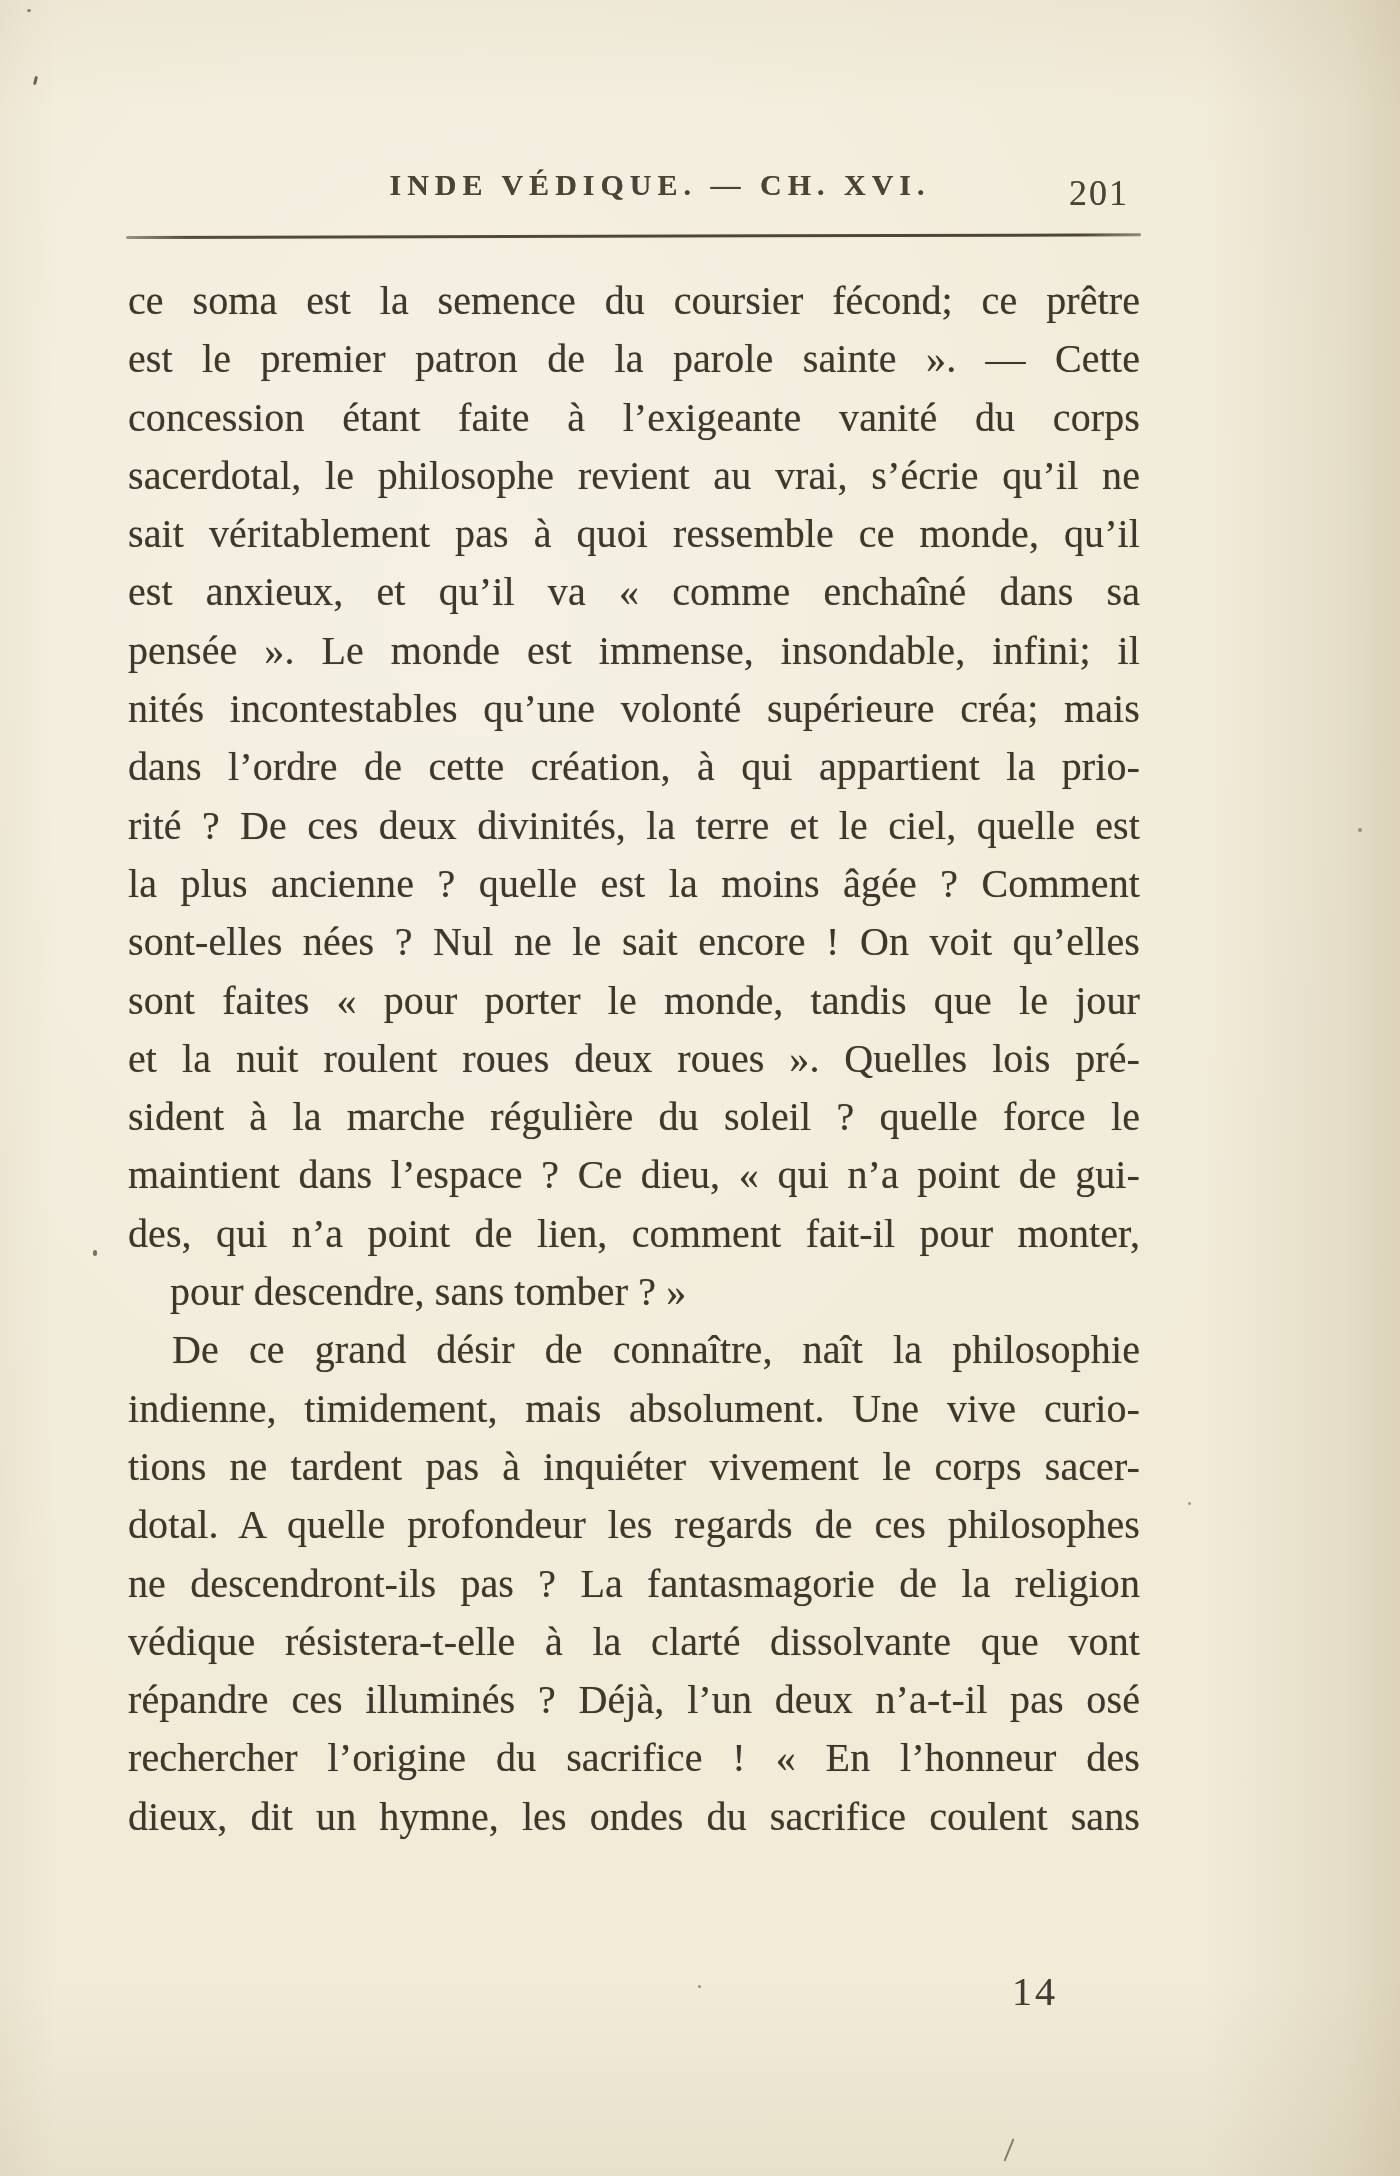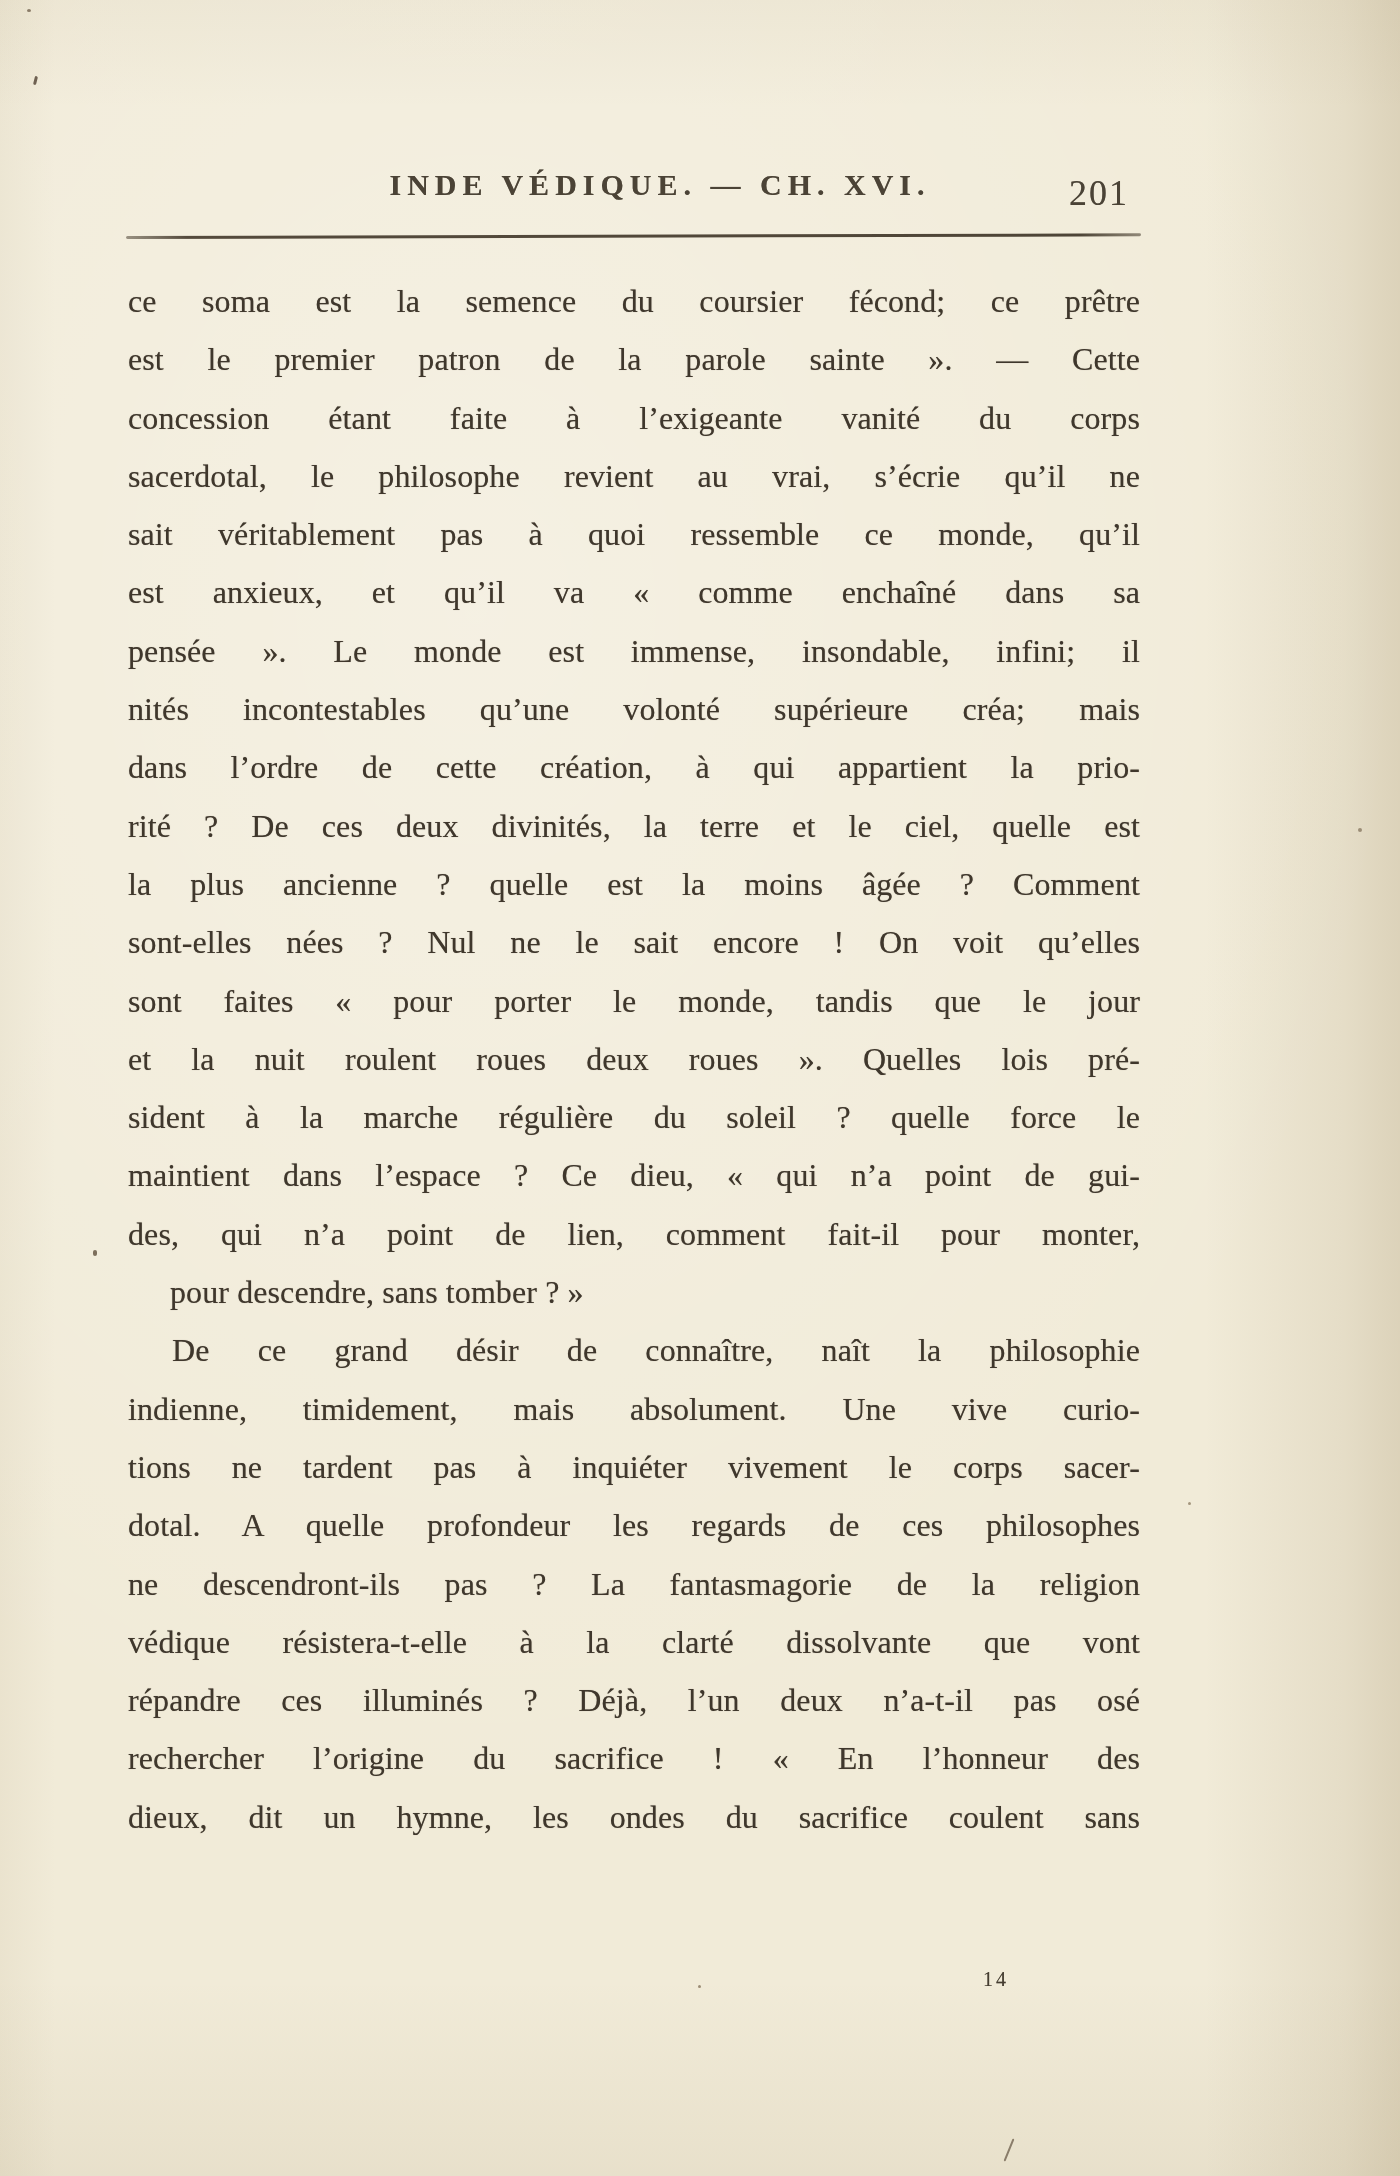--- a/index.html
+++ b/index.html
@@ -60,40 +60,40 @@
 
   .body-text {
     position: absolute;
     left: 128px;
     top: 272px;
     width: 1012px;
   }
   .line {
     height: 58.3px;
     line-height: 58.3px;
-    font-size: 32px;
+    font-size: 40px;
     letter-spacing: 0.1px;
     text-align: justify;
     text-align-last: justify;
     white-space: nowrap;
     overflow: visible;
     color: #3f372c;
     text-shadow: 0 0 0.7px rgba(63,55,44,0.55);
   }
   .line.short { text-align-last: left; margin-left: 42px; }
   .line.indent { padding-left: 44px; }
   .line .it { font-style: italic; }
 
   .signature-mark {
     position: absolute;
-    left: 940px;
+    left: 1012px;
     top: 1968px;
     width: 112px;
-    text-align: center;
-    font-size: 20px;
+    text-align: left;
+    font-size: 40px;
     letter-spacing: 3px;
     color: #453d31;
     text-shadow: 0 0 0.6px rgba(69,61,49,0.5);
   }
 
   
   .speck { position: absolute; border-radius: 50%; }
   .speck.s1 { left: 27px;  top: 9px;    width: 4px; height: 3px; background: #8a7c68; }
   .speck.s2 { left: 34px;  top: 76px;   width: 3px; height: 9px; background: #6f6152; border-radius: 2px; transform: rotate(14deg); }
   .speck.s3 { left: 1358px; top: 828px; width: 4px; height: 4px; background: #9b8d76; }

